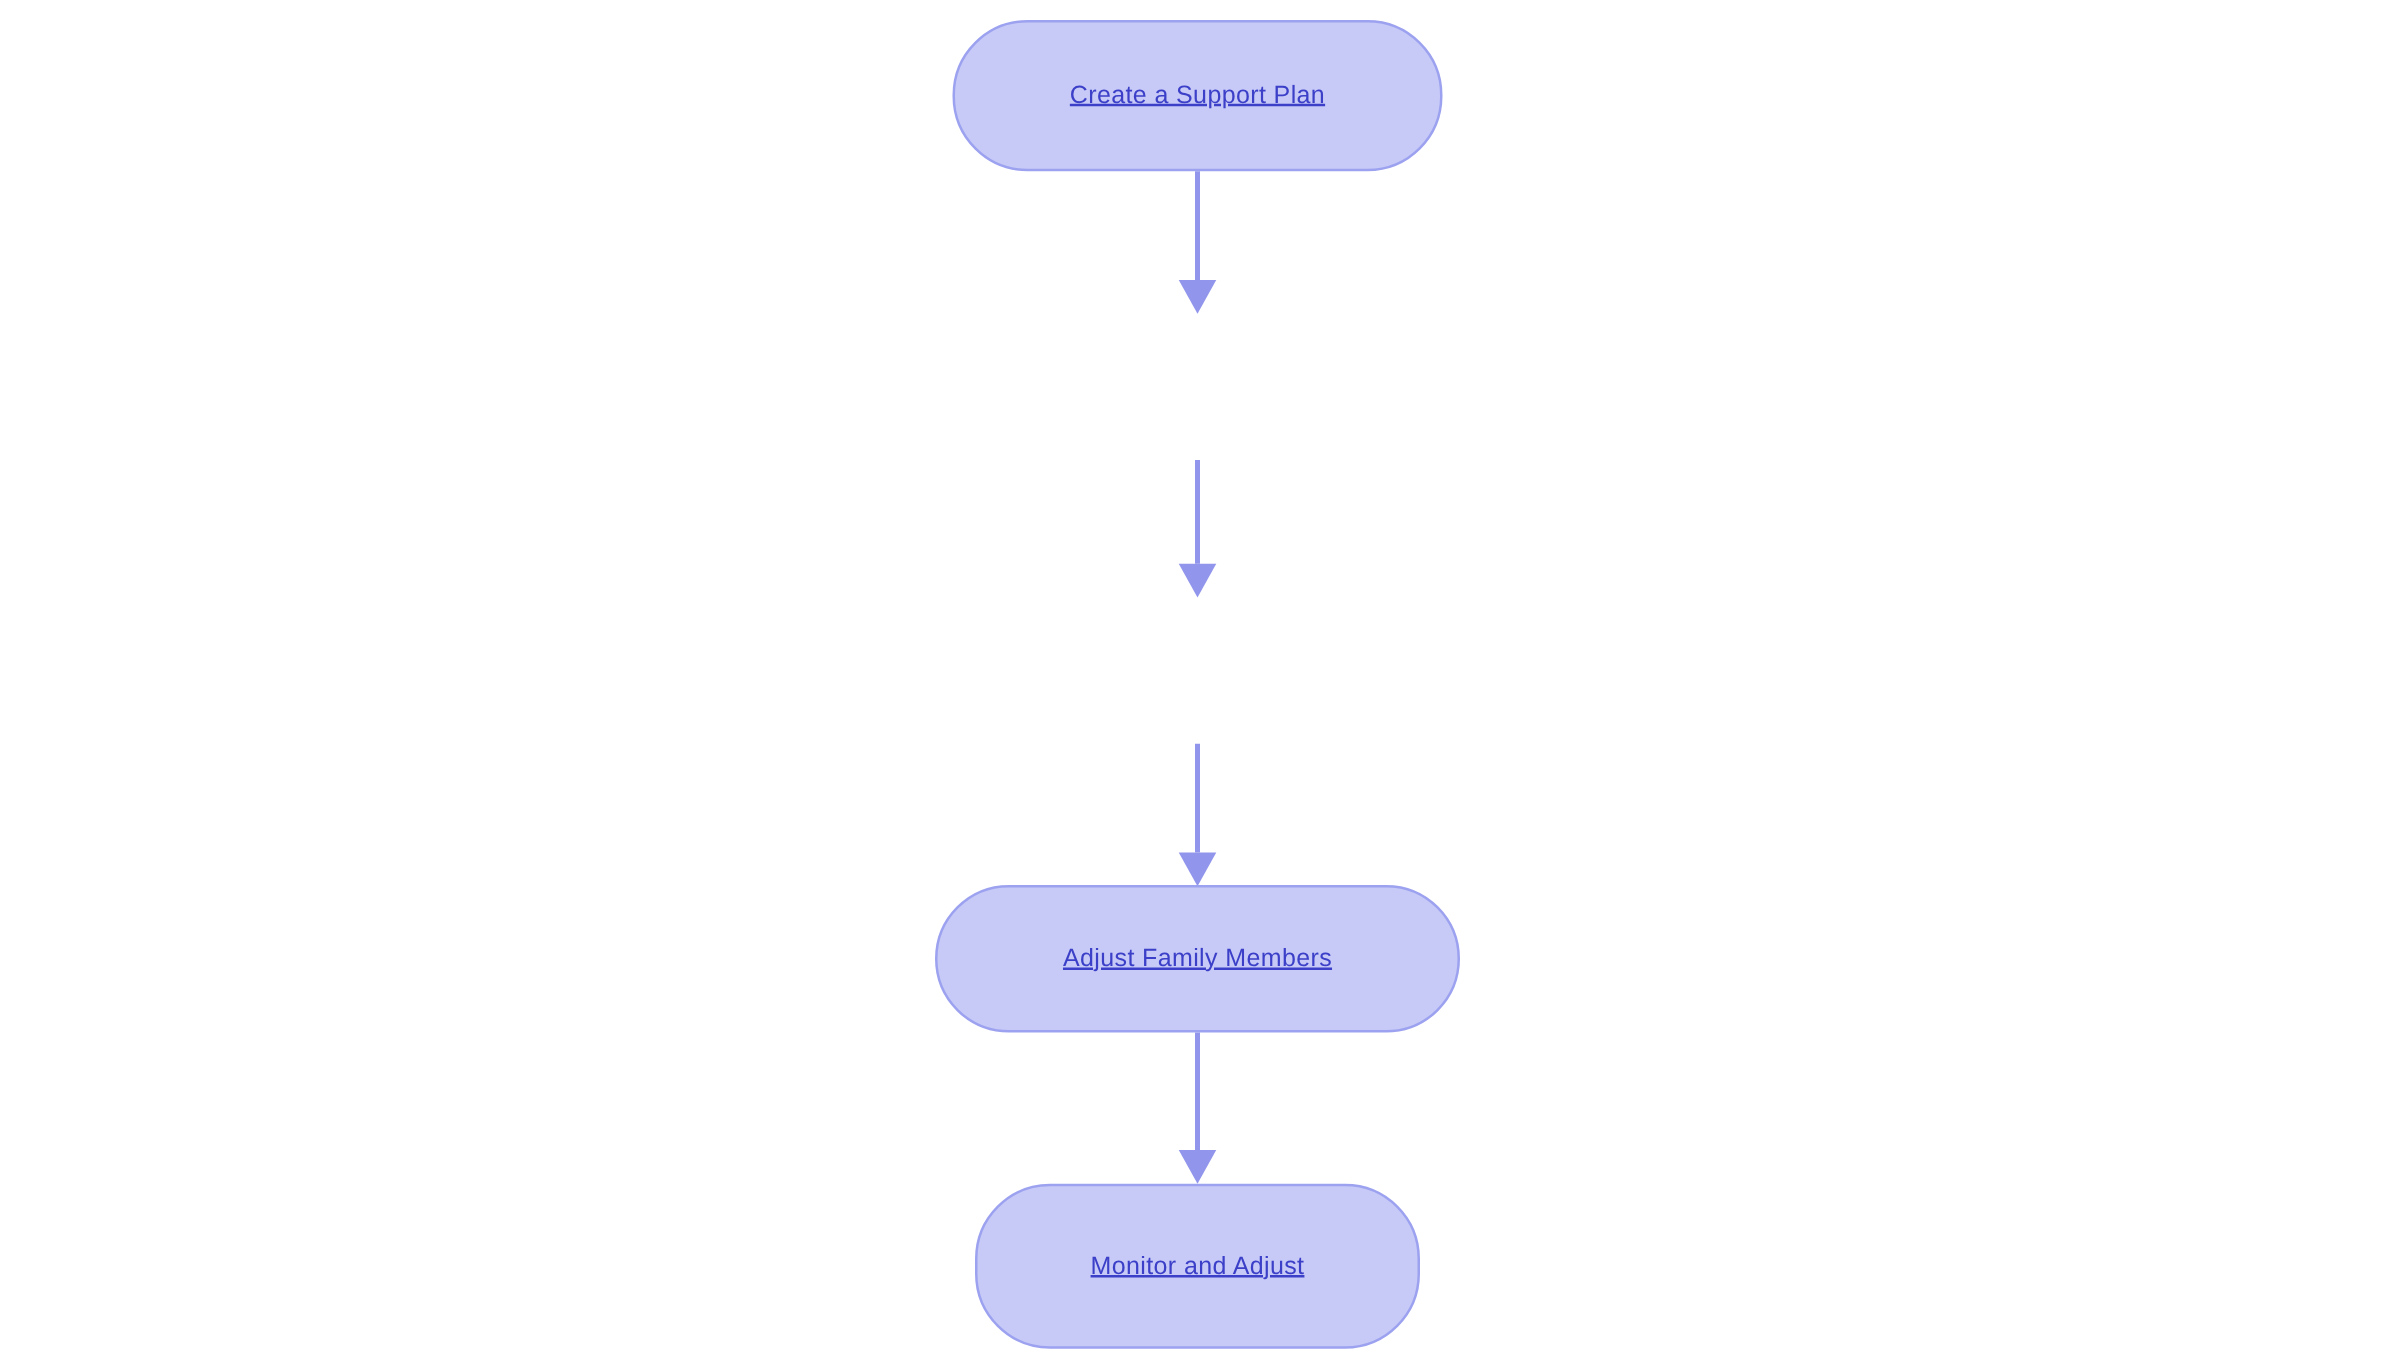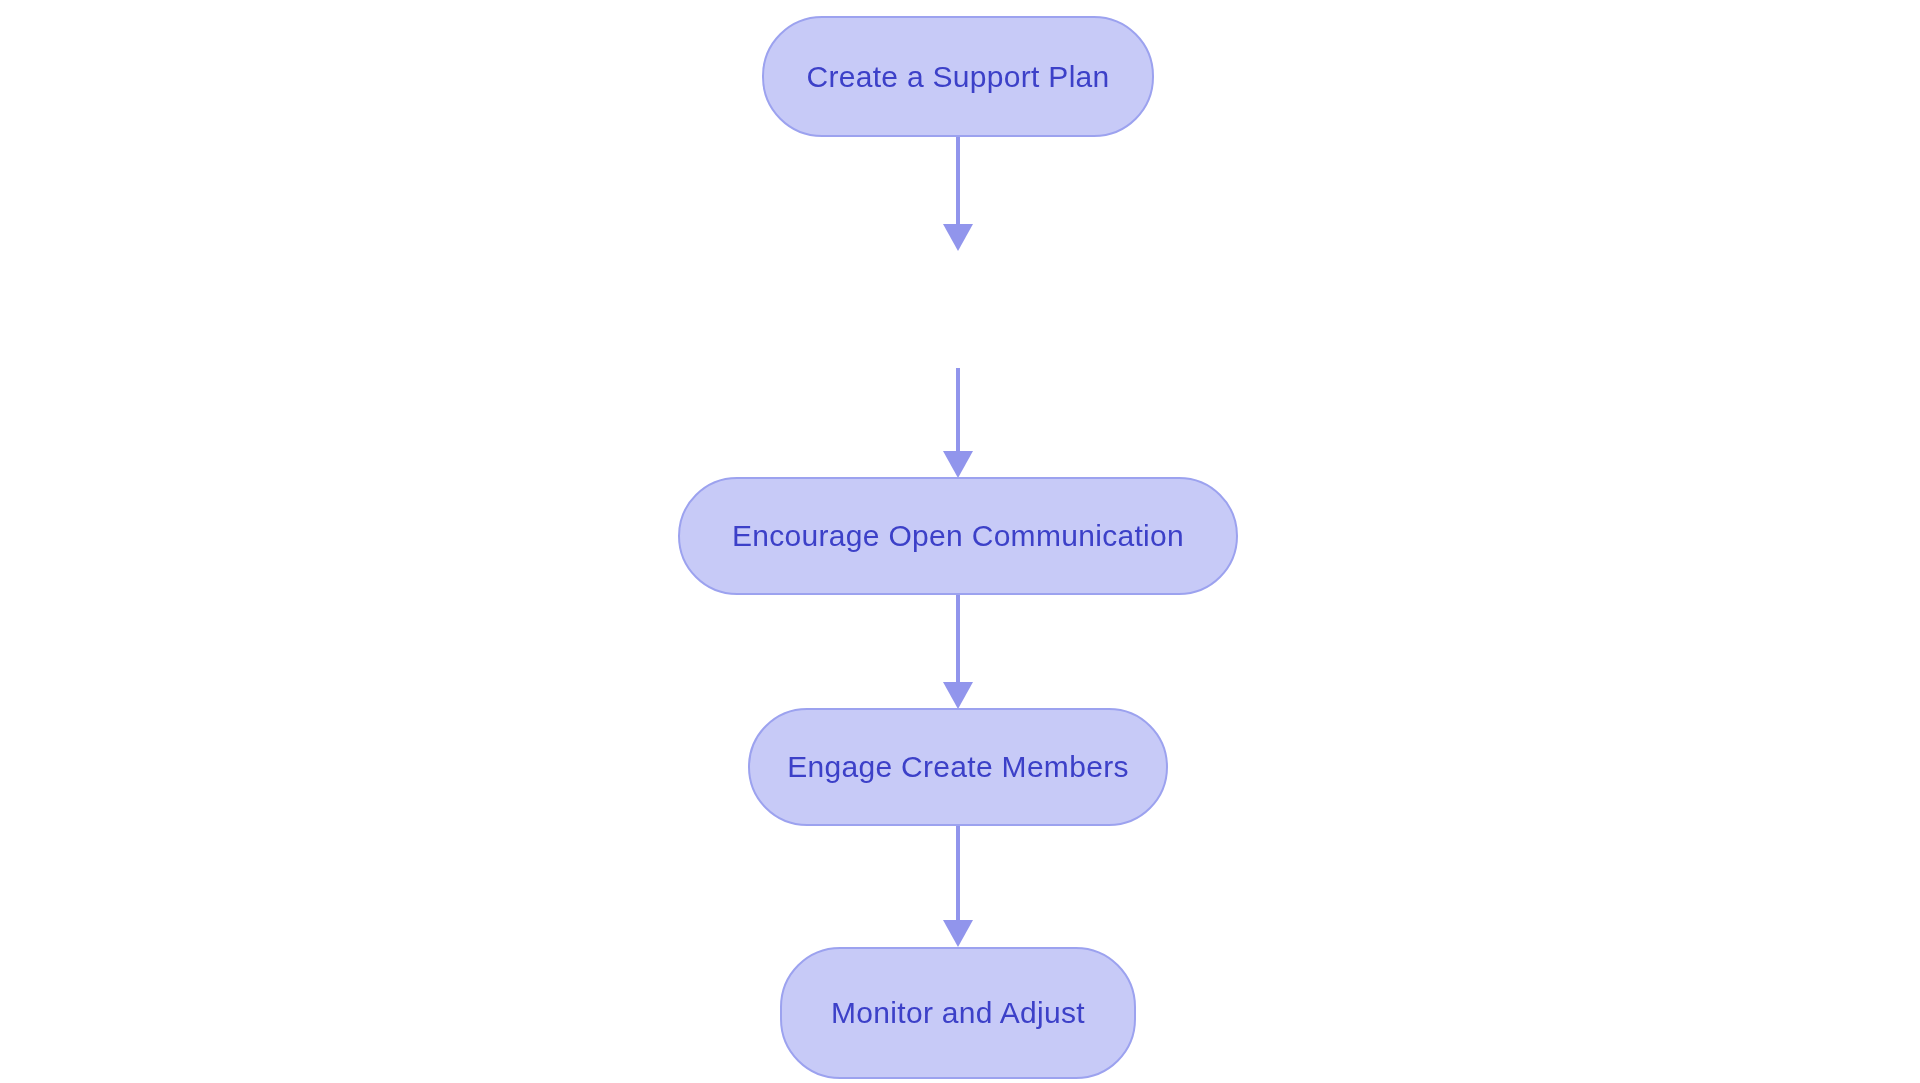--- a/index.html
+++ b/index.html
@@ -27,23 +27,24 @@
     position: absolute;
     background: var(--node-fill);
     border: 2px solid var(--node-border);
     border-radius: 60px;
     display: flex;
     align-items: center;
     justify-content: center;
   }
   .node-label {
     color: var(--node-text);
-    font-size: 30px;
+    font-size: 20px;
     letter-spacing: 0.3px;
     white-space: nowrap;
+    text-decoration: underline;
   }
   .node-1 { left: 762px; top: 16px;  width: 392px; height: 121px; }
   .node-2 { left: 744px; top: 252px; width: 428px; height: 116px; }
   .node-3 { left: 678px; top: 477px; width: 560px; height: 118px; }
   .node-4 { left: 748px; top: 708px; width: 420px; height: 118px; }
   .node-5 { left: 780px; top: 947px; width: 356px; height: 132px; }
   .arrow {
     position: absolute;
     left: 943px;
     width: 30px;
@@ -82,31 +83,28 @@
     <div class="arrow-line"></div>
     <div class="arrow-head"></div>
   </div>
 
 
   <div class="arrow arrow-2">
     <div class="arrow-line"></div>
     <div class="arrow-head"></div>
   </div>
 
-  <div class="node node-3">
-    <span class="node-label">Encourage Open Communication</span>
-  </div>
 
   <div class="arrow arrow-3">
     <div class="arrow-line"></div>
     <div class="arrow-head"></div>
   </div>
 
   <div class="node node-4">
-    <span class="node-label">Engage Create Members</span>
+    <span class="node-label">Adjust Family Members</span>
   </div>
 
   <div class="arrow arrow-4">
     <div class="arrow-line"></div>
     <div class="arrow-head"></div>
   </div>
 
   <div class="node node-5">
     <span class="node-label">Monitor and Adjust</span>
   </div>

